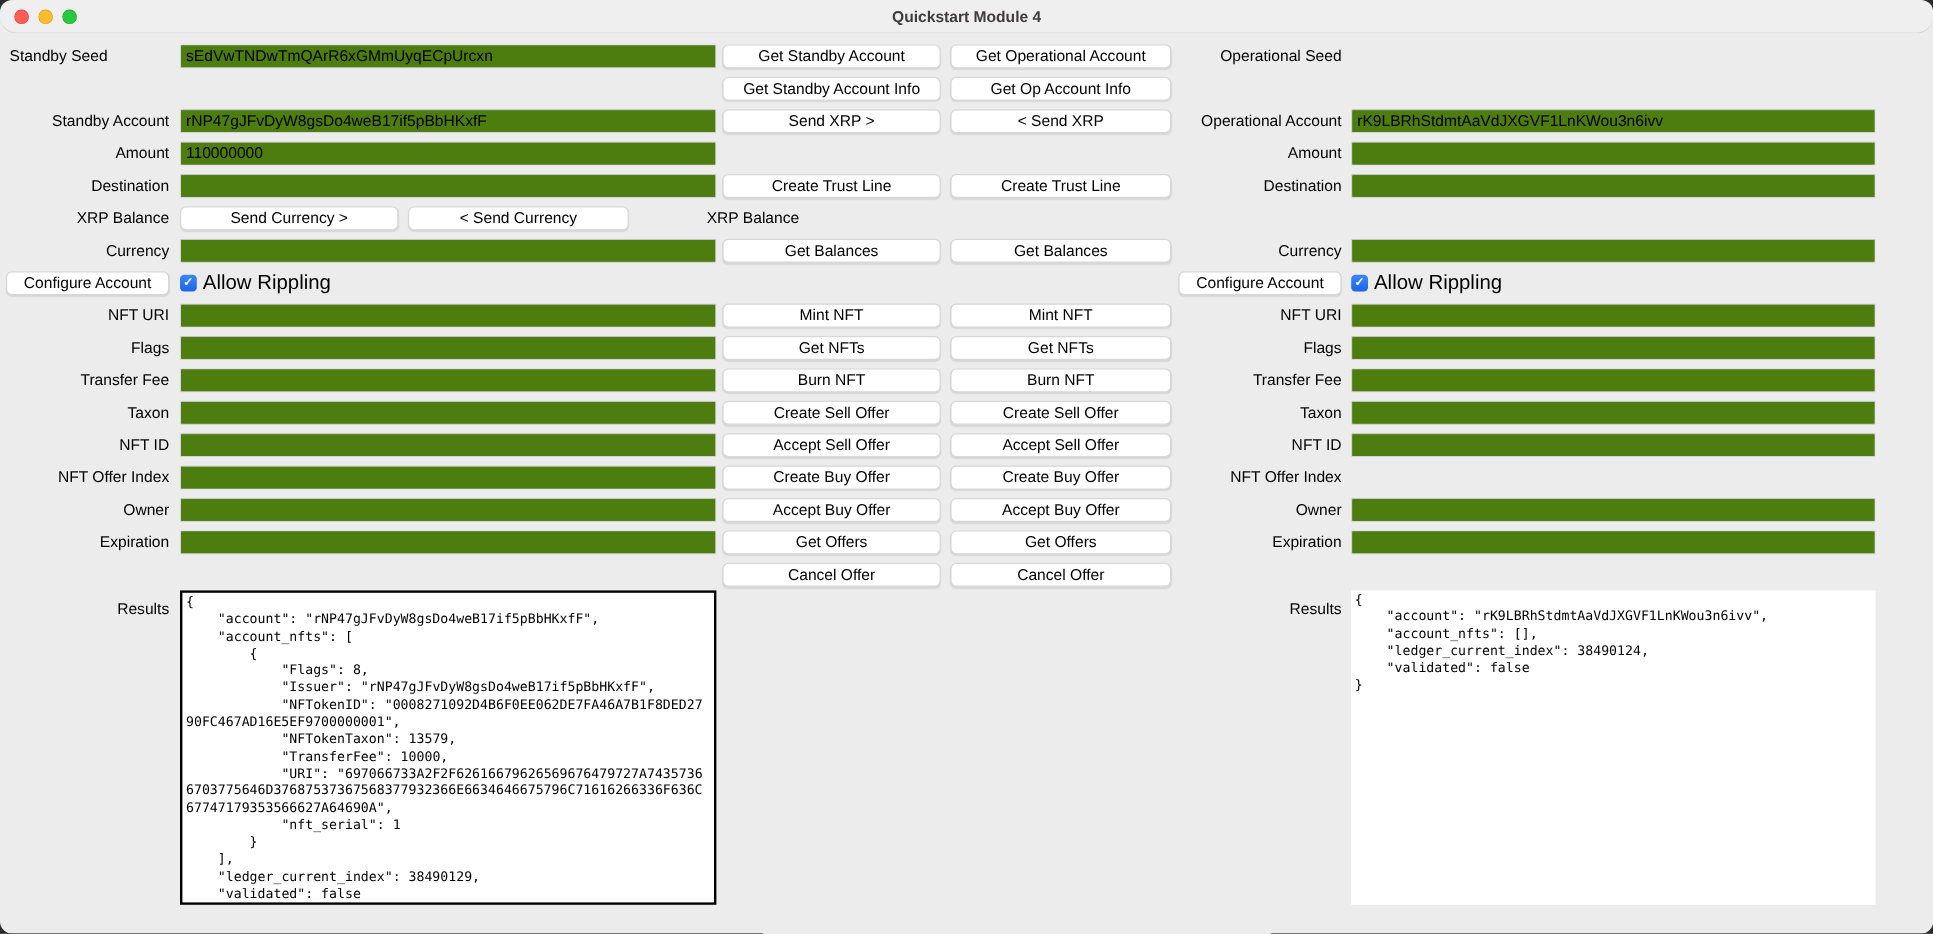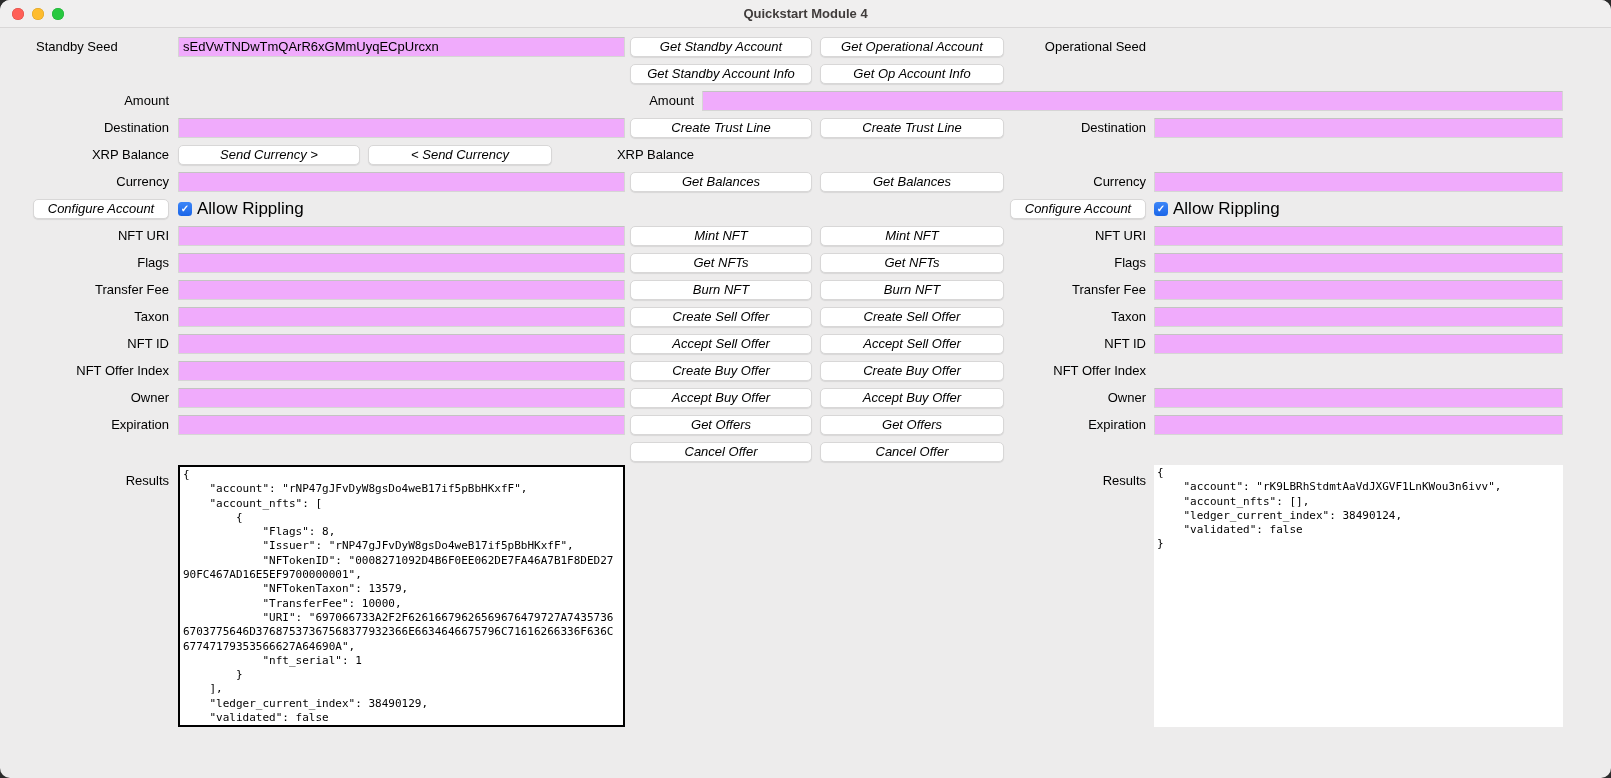--- a/index.html
+++ b/index.html
@@ -1,43 +1,43 @@
 <!DOCTYPE html>
 <html><head>
 <meta charset="utf-8">
 <style>
   * { margin:0; padding:0; box-sizing:border-box; }
   html,body { background:#2b2b2b; }
   body { font-family:"Liberation Sans", sans-serif; }
   .window { width:1611px; height:778px; border-radius:10px; overflow:hidden;
             background:#edecec; position:relative; }
   .titlebar { height:28px; background:#f0efef; border-bottom:1px solid #d9d7d7;
-              position:relative; display:flex; align-items:center; justify-content:center; }
+              position:relative; display:flex; align-items:center; justify-content:center;border-radius:14px; }
   .title { font-size:13px; font-weight:bold; color:#403c3b; }
   .traffic { position:absolute; left:12px; top:8px; display:flex; gap:8px; }
   .tl { width:12px; height:12px; border-radius:50%; display:inline-block; }
   .tl.red    { background:#ff5f57; box-shadow:inset 0 0 0 0.5px #d94c44; }
   .tl.yellow { background:#febc2e; box-shadow:inset 0 0 0 0.5px #d8a024; }
   .tl.green  { background:#28c840; box-shadow:inset 0 0 0 0.5px #1fae35; }
-  .main { padding-top:5px;margin-left:28px; }
+  .main { padding-top:5px; }
   .row { display:flex; align-items:center; height:27px; }
   .c-lbl  { width:146px; text-align:right; padding-right:5px; font-size:13px; color:#000; }
   .c-lbl.align-left { text-align:left; padding-left:8px; }
   .c-ent  { width:452px; padding-left:4px; padding-right:1px; }
   .c-b1   { width:182px; margin-left:4px; }
   .c-b2   { width:184px; margin-left:8px; }
   .c-lblr { width:140px; margin-left:6px; text-align:right; padding-right:4px; font-size:13px; color:#000; }
   .c-entr { flex:1; margin-left:4px; margin-right:48px; }
-  .entry { width:100%; height:20px; background:#f0abfc; border:1px solid #d6d5d5;
+  .entry { width:100%; height:20px; background:#4d7c0f; border:1px solid #d6d5d5;
            border-top-color:#c4c3c3; border-radius:1px; font-size:13px;
            font-family:"Liberation Sans", sans-serif; padding:0 4px; color:#000; outline:none; }
   .btn { display:block; width:100%; height:20px; background:#fff; border:1px solid #d8d7d7;
          border-radius:5px; font-size:13px; font-family:"Liberation Sans", sans-serif;
          color:#000; box-shadow:0 1px 1px rgba(0,0,0,0.09); cursor:default; padding:0 2px;
-         white-space:nowrap; overflow:hidden;font-style:italic; }
+         white-space:nowrap; overflow:hidden; }
   .cfg-cell { padding-left:5px; }
   .cfg-cell .btn { width:136px; }
   .cfg-cell-r .btn { width:100%; }
   .chk-cell { display:flex; align-items:center; gap:5px; }
   .checkbox { width:14px; height:14px; border-radius:3.5px; flex:0 0 auto;
               background:linear-gradient(#3d86f8,#1a65e8); display:inline-flex;
               align-items:center; justify-content:center; }
   .check { color:#fff; font-size:10px; font-weight:bold; line-height:1; }
   .chk-label { font-size:17px; color:#000; }
   .row-results { height:262px; align-items:flex-start; }
@@ -81,23 +81,36 @@
       <div class="c-b1">
           <button class="btn">Get Standby Account Info</button>
         </div>
       <div class="c-b2">
           <button class="btn">Get Op Account Info</button>
         </div>
       <div class="c-lblr"></div>
         <div class="c-entr"></div>
     </div>
 
+    <div class="row">
+      <div class="c-lbl">Standby Account</div>
+      <div class="c-ent"><input class="entry" value="rNP47gJFvDyW8gsDo4weB17if5pBbHKxfF" style=""></div>
+      <div class="c-b1">
+          <button class="btn">Send XRP &gt;</button>
+        </div>
+      <div class="c-b2">
+          <button class="btn">&lt; Send XRP</button>
+        </div>
+      <div class="c-lblr">Operational Account</div>
+      <div class="c-entr"><input class="entry" value="rK9LBRhStdmtAaVdJXGVF1LnKWou3n6ivv" style=""></div>
+    </div>
 
     <div class="row">
       <div class="c-lbl">Amount</div>
+      <div class="c-ent"><input class="entry" value="110000000" style=""></div>
       <div class="c-b1"></div>
         <div class="c-b2"></div>
       <div class="c-lblr">Amount</div>
       <div class="c-entr"><input class="entry" value="" style=""></div>
     </div>
 
     <div class="row">
       <div class="c-lbl">Destination</div>
       <div class="c-ent"><input class="entry" value="" style=""></div>
       <div class="c-b1">

